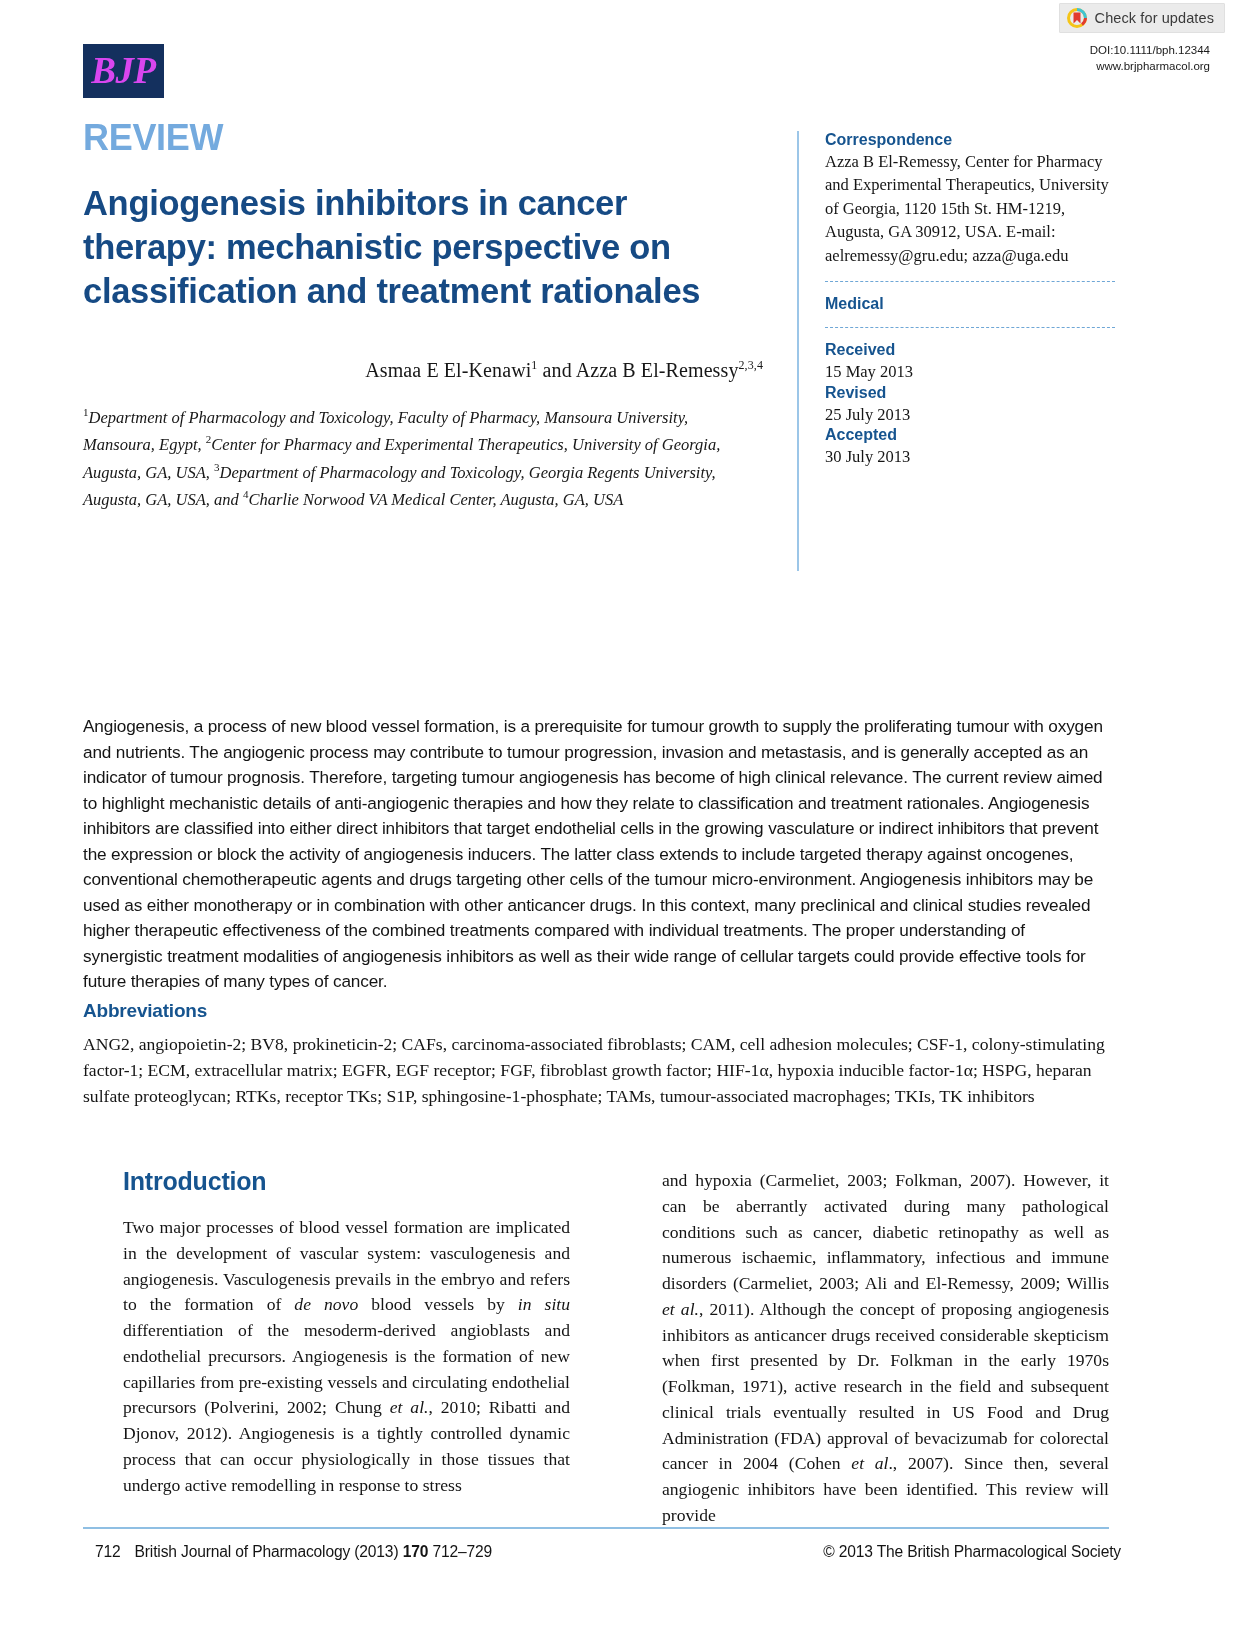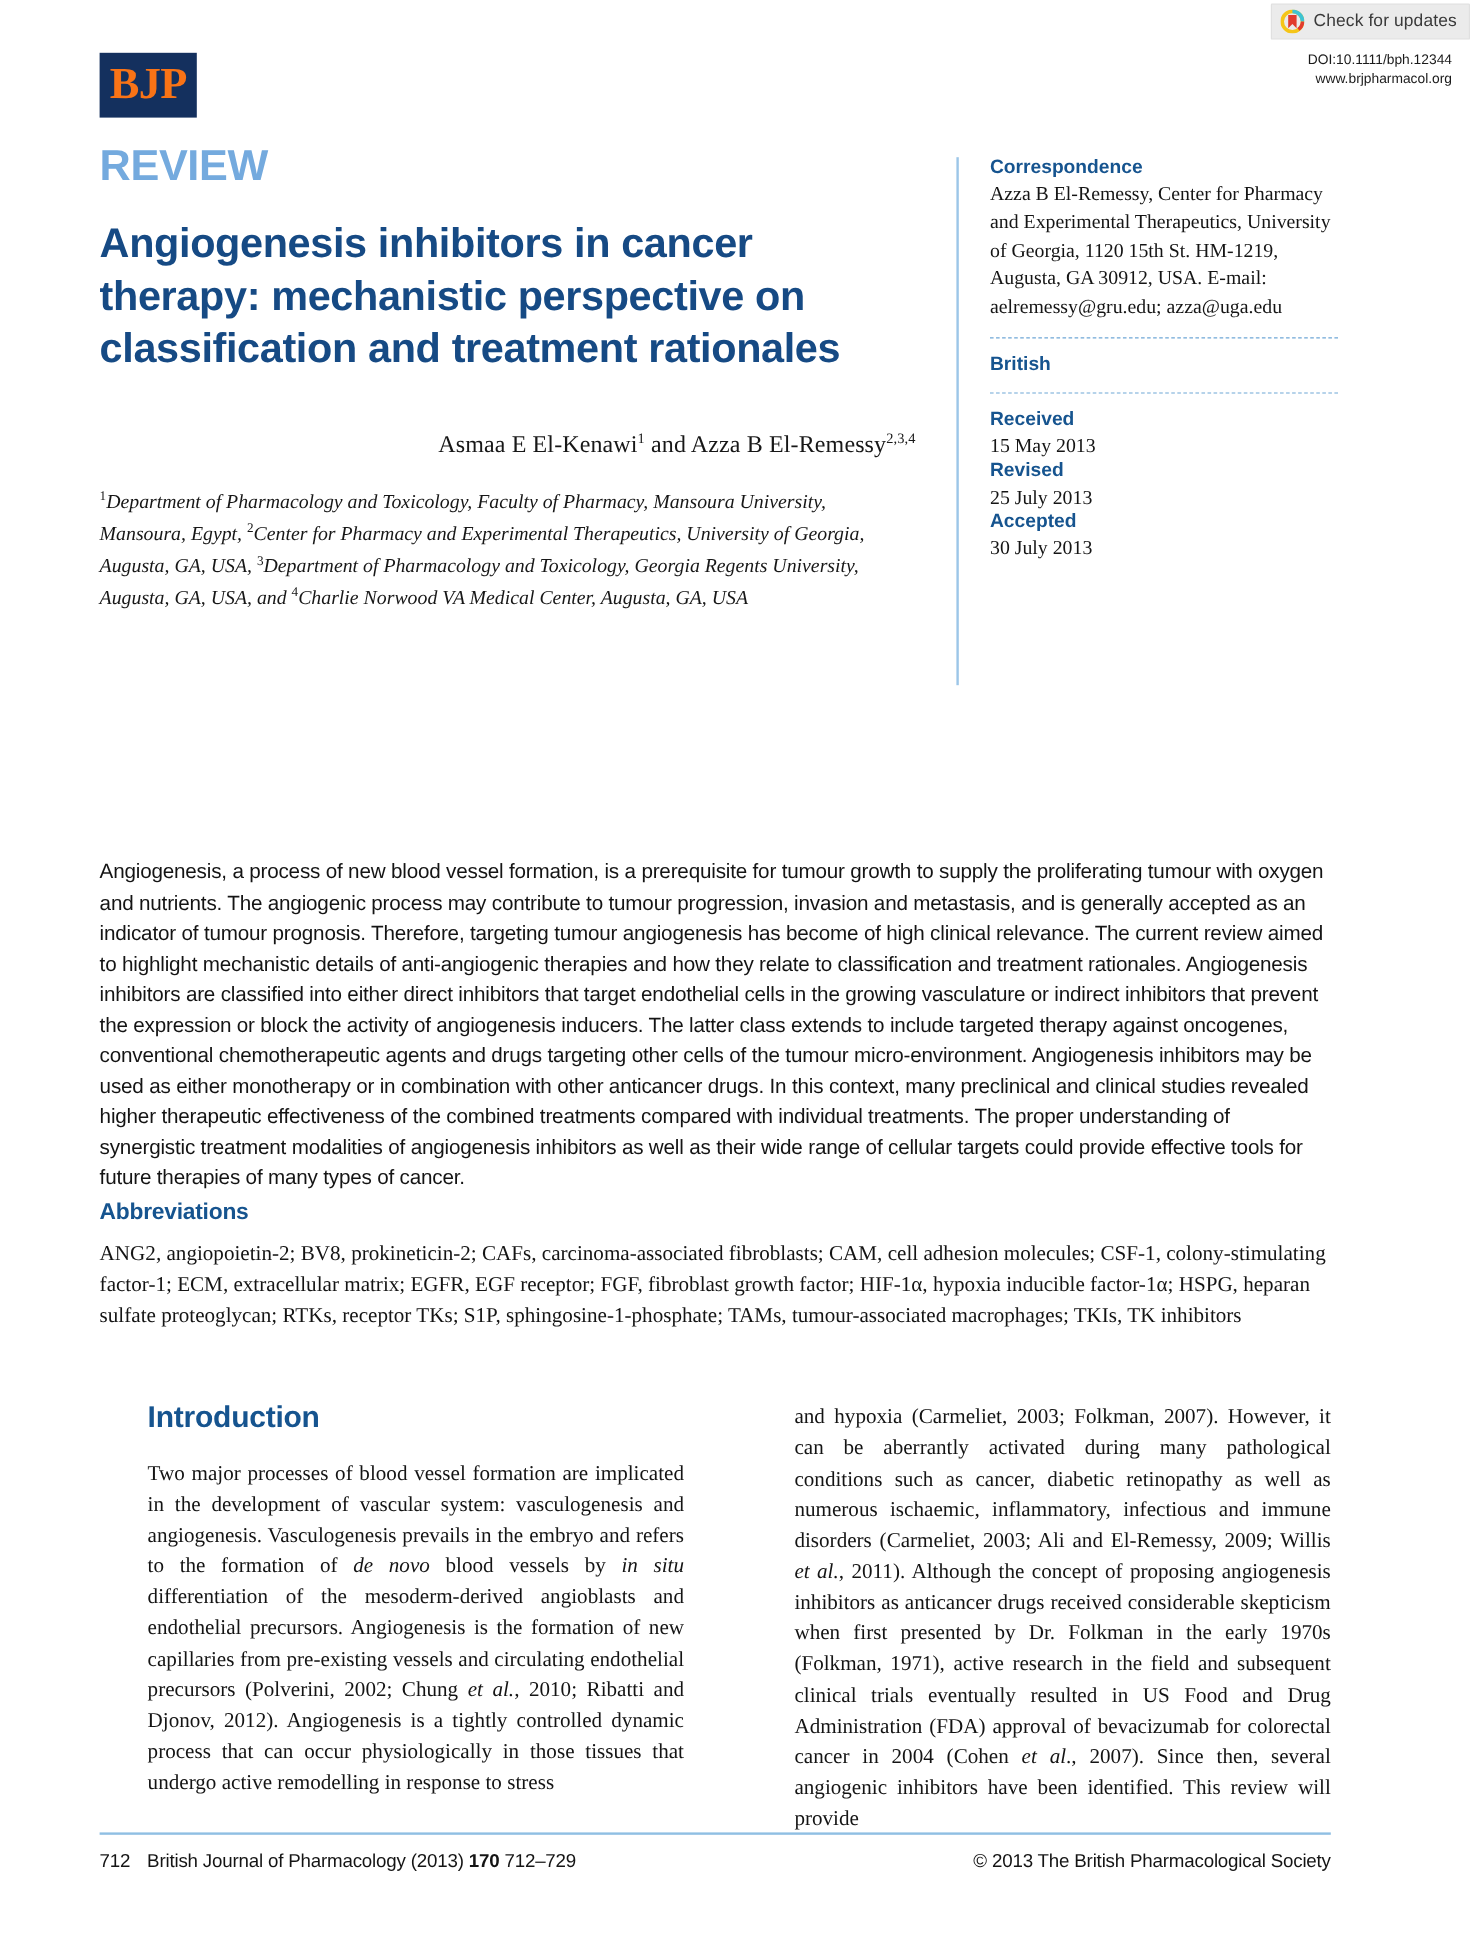--- a/index.html
+++ b/index.html
@@ -56,27 +56,28 @@
     left: 83px;
     top: 44px;
     display: flex;
     align-items: flex-start;
     gap: 16px;
   }
   .bjp-logo {
     width: 81px;
     height: 54px;
     background: #14305e;
-    color: #f97316;
+    color: #d946ef;
     font-family: "Liberation Serif", serif;
     font-weight: bold;
     font-size: 37px;
     line-height: 54px;
     text-align: center;
     letter-spacing: -0.5px;
+    font-style: italic;
   }
   .journal-name {
     font-family: "Liberation Sans", sans-serif;
     font-size: 20px;
     line-height: 1.34;
     color: #a9a8c4;
     font-weight: 400;
     padding-top: 2px;
   }
 
@@ -225,21 +226,21 @@
   .footer-rule {
     position: absolute;
     left: 83px;
     top: 1527px;
     width: 1026px;
     height: 2px;
     background: #8fbfe3;
   }
   .footer {
     position: absolute;
-    left: 83px;
+    left: 95px;
     top: 1543px;
     width: 1026px;
     display: flex;
     justify-content: space-between;
     align-items: baseline;
     font-family: "Liberation Sans", sans-serif;
     font-size: 15.6px;
     color: #141414;
     letter-spacing: -0.15px;
   }
@@ -279,21 +280,21 @@
   </div>
   <div class="affiliations">
     <sup>1</sup><span>Department of Pharmacology and Toxicology, Faculty of Pharmacy, Mansoura University, Mansoura, Egypt, </span><sup>2</sup><span>Center for Pharmacy and Experimental Therapeutics, University of Georgia, Augusta, GA, USA, </span><sup>3</sup><span>Department of Pharmacology and Toxicology, Georgia Regents University, Augusta, GA, USA, and </span><sup>4</sup><span>Charlie Norwood VA Medical Center, Augusta, GA, USA</span>
   </div>
 </div>
 
 <div class="rightcol">
   <div class="meta-head">Correspondence</div>
   <p class="meta-body">Azza B El-Remessy, Center for Pharmacy and Experimental Therapeutics, University of Georgia, 1120 15th St. HM-1219, Augusta, GA 30912, USA. E-mail: aelremessy@gru.edu; azza@uga.edu</p>
   <hr class="meta-sep">
-  <div class="meta-head">British</div>
+  <div class="meta-head">Medical</div>
   <hr class="meta-sep">
   <div class="meta-head">Received</div>
   <p class="meta-body dates-row">15 May 2013</p>
   <div class="meta-head">Revised</div>
   <p class="meta-body dates-row">25 July 2013</p>
   <div class="meta-head">Accepted</div>
   <p class="meta-body dates-row">30 July 2013</p>
 </div>
 
 <div class="abstract">Angiogenesis, a process of new blood vessel formation, is a prerequisite for tumour growth to supply the proliferating tumour with oxygen and nutrients. The angiogenic process may contribute to tumour progression, invasion and metastasis, and is generally accepted as an indicator of tumour prognosis. Therefore, targeting tumour angiogenesis has become of high clinical relevance. The current review aimed to highlight mechanistic details of anti-angiogenic therapies and how they relate to classification and treatment rationales. Angiogenesis inhibitors are classified into either direct inhibitors that target endothelial cells in the growing vasculature or indirect inhibitors that prevent the expression or block the activity of angiogenesis inducers. The latter class extends to include targeted therapy against oncogenes, conventional chemotherapeutic agents and drugs targeting other cells of the tumour micro-environment. Angiogenesis inhibitors may be used as either monotherapy or in combination with other anticancer drugs. In this context, many preclinical and clinical studies revealed higher therapeutic effectiveness of the combined treatments compared with individual treatments. The proper understanding of synergistic treatment modalities of angiogenesis inhibitors as well as their wide range of cellular targets could provide effective tools for future therapies of many types of cancer.</div>

